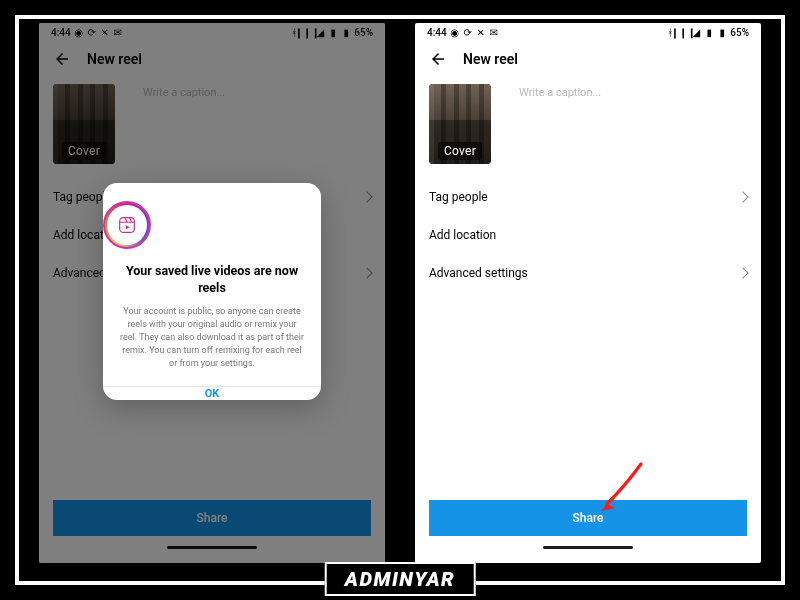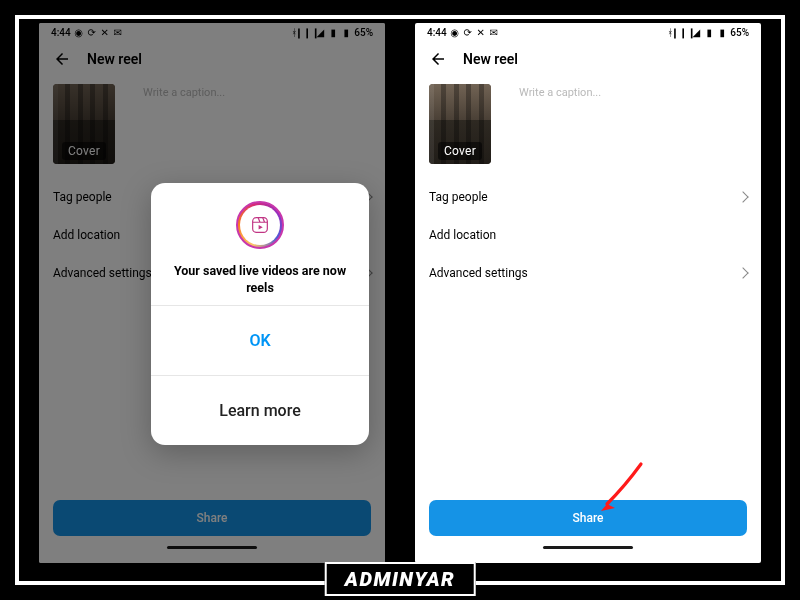--- a/index.html
+++ b/index.html
@@ -18,28 +18,28 @@
 .compose { display: flex; gap: 12px; padding: 8px 14px 14px; }
 .thumb { width: 62px; height: 80px; border-radius: 4px; background: linear-gradient(135deg, #6b5d4f 0%, #3a332b 100%); position: relative; display: flex; align-items: flex-end; justify-content: center; overflow: hidden; }
 .thumb::before { content: ""; position: absolute; inset: 0; background:
   linear-gradient(90deg, rgba(255,255,255,0.08) 0 8%, transparent 8% 20%, rgba(0,0,0,0.3) 20% 28%, transparent 28% 40%, rgba(0,0,0,0.3) 40% 48%, transparent 48% 60%, rgba(0,0,0,0.3) 60% 68%, transparent 68% 80%, rgba(0,0,0,0.3) 80% 88%, transparent 88%),
   linear-gradient(180deg, #716354 0%, #4a4036 45%, #2e2922 45%, #211d18 100%); }
 .thumb-label { position: relative; background: rgba(0,0,0,0.55); color: #fff; font-size: 12px; padding: 2px 6px; border-radius: 3px; margin-bottom: 4px; letter-spacing: 0.3px; }
 .caption { flex: 1; font-size: 11px; color: #b9b9b9; padding-top: 2px; margin-left: 16px; }
 .menu-item { display: flex; justify-content: space-between; align-items: center; padding: 12px 14px; font-size: 12px; cursor: pointer; }
 .chevron { width: 8px; height: 8px; border-top: 1.5px solid #888; border-right: 1.5px solid #888; transform: rotate(45deg); }
 .bottom-area { margin-top: auto; padding: 10px 14px 14px; }
-.share-btn { width: 100%; background: #1593e6; color: #fff; font-size: 12px; font-weight: 500; text-align: center; padding: 11px 0; border-radius: 7px; cursor: pointer; }
+.share-btn { width: 100%; background: #1593e6; color: #fff; font-size: 12px; font-weight: 500; text-align: center; padding: 11px 0; border-radius: 0; cursor: pointer; }
 .home-indicator { width: 90px; height: 3.5px; background: #1a1a1a; border-radius: 3px; margin: 0 auto; }
-.modal { position: absolute; top: 160px; left: 50%; transform: translateX(-50%); width: 218px; background: #fff; border-radius: 14px; z-index: 3; display: flex; flex-direction: column; align-items: center; padding-top: 18px; box-shadow: 0 8px 30px rgba(0,0,0,0.25); margin-left: 48px; }
+.modal { position: absolute; top: 160px; left: 50%; transform: translateX(-50%); width: 218px; background: #fff; border-radius: 14px; z-index: 3; display: flex; flex-direction: column; padding-top: 18px; box-shadow: 0 8px 30px rgba(0,0,0,0.25); }
 .modal-icon { width: 48px; height: 48px; border-radius: 50%; border: 2px solid; border-color: #c837ab; display: flex; align-items: center; justify-content: center; margin-bottom: 14px; background: conic-gradient(from 200deg, #fdc468, #fa7e1e, #d62976, #962fbf, #4f5bd5, #fdc468); padding: 2px; }
 .modal-icon-inner { width: 100%; height: 100%; border-radius: 50%; background: #fff; display: flex; align-items: center; justify-content: center; }
 .modal-title { font-size: 12.5px; font-weight: 700; text-align: center; line-height: 1.35; padding: 0 18px 8px; }
 .modal-body { font-size: 9px; color: #7a7a7a; text-align: center; line-height: 1.45; padding: 0 16px 16px; }
-.modal-btn { width: 100%; text-align: center; font-size: 16px; font-weight: 600; padding: 25px 0; border-top: 1px solid #e6e6e6; cursor: pointer; }
+.modal-btn { width: 100%; text-align: center; font-size: 11px; font-weight: 600; padding: 0 0; border-top: 1px solid #e6e6e6; cursor: pointer; }
 .modal-btn.primary { color: #0095f6; }
 .modal-btn.secondary { color: #222; font-weight: 500; }
 .watermark { position: absolute; bottom: -15px; left: 50%; transform: translateX(-50%); background: #000; border: 2px solid #fff; color: #fff; font-weight: 900; font-size: 20px; letter-spacing: 1.5px; padding: 3px 18px; z-index: 10; font-style: italic; }
 .arrow-annot { position: absolute; right: 110px; bottom: 45px; width: 60px; height: 60px; z-index: 5; pointer-events: none; }
 </style>
 </head>
 <body>
 
 <div class="frame">
 
@@ -98,22 +98,22 @@
       <div class="modal-icon">
         <div class="modal-icon-inner">
           <svg width="22" height="22" viewBox="0 0 24 24">
             <rect x="4" y="4" width="16" height="16" rx="4" fill="none" stroke="#c13584" stroke-width="1.3"></rect>
             <path d="M4 9 H20 M10 4 L12 9 M15 4 L17 9" stroke="#c13584" stroke-width="1.3" fill="none"></path>
             <path d="M10.5 12 L15 14.5 L10.5 17 Z" fill="#c13584"></path>
           </svg>
         </div>
       </div>
       <div class="modal-title">Your saved live videos are now reels</div>
+      <div class="modal-body">Your account is public, so anyone can create reels with your original audio or remix your reel. They can also download it as part of their remix. You can turn off remixing for each reel or from your settings.</div>
       <div class="modal-btn primary">OK</div>
-      <div class="modal-btn secondary">Learn more</div>
     </div>
   </div>
 
   <div class="phone">
     <div class="status-bar">
       <div class="status-left">
         <span>4:44</span>
         <span class="status-icon">◉</span>
         <span class="status-icon">⟳</span>
         <span class="status-icon">✕</span>

